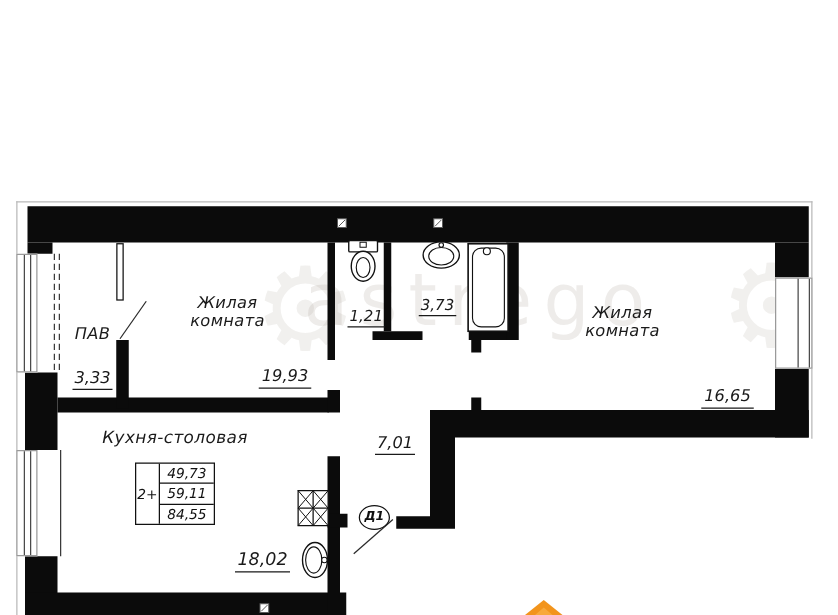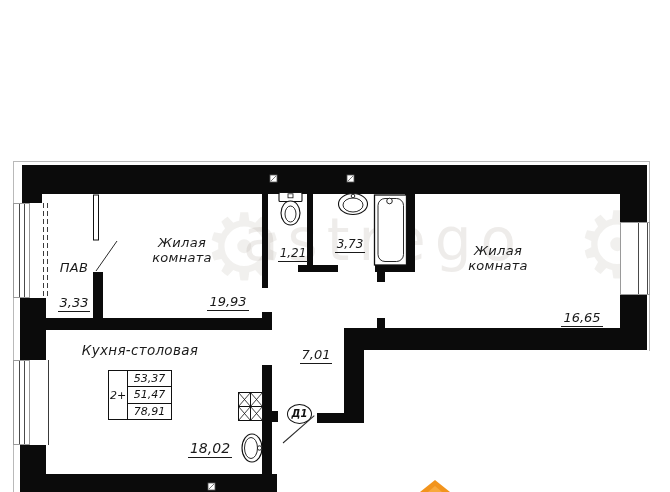--- a/index.html
+++ b/index.html
@@ -182,17 +182,17 @@
 <div class="lbl room-name" style="left:78px;top:343px;width:124px;font-size:13.5px;">Кухня-столовая</div>
 <div class="lbl area big" style="left:184px;top:440px;width:52px;"><span>18,02</span></div>
 
 <div class="lbl area" style="left:294px;top:347px;width:44px;"><span>7,01</span></div>
 
 <div class="door-tag">Д1</div>
 
 <div class="stamp">
   <div class="cell-rooms">2+</div>
   <div class="rows">
-    <div>53,37</div>
-    <div>51,47</div>
-    <div>78,91</div>
+    <div>49,73</div>
+    <div>59,11</div>
+    <div>84,55</div>
   </div>
 </div>
 
 </body></html>

